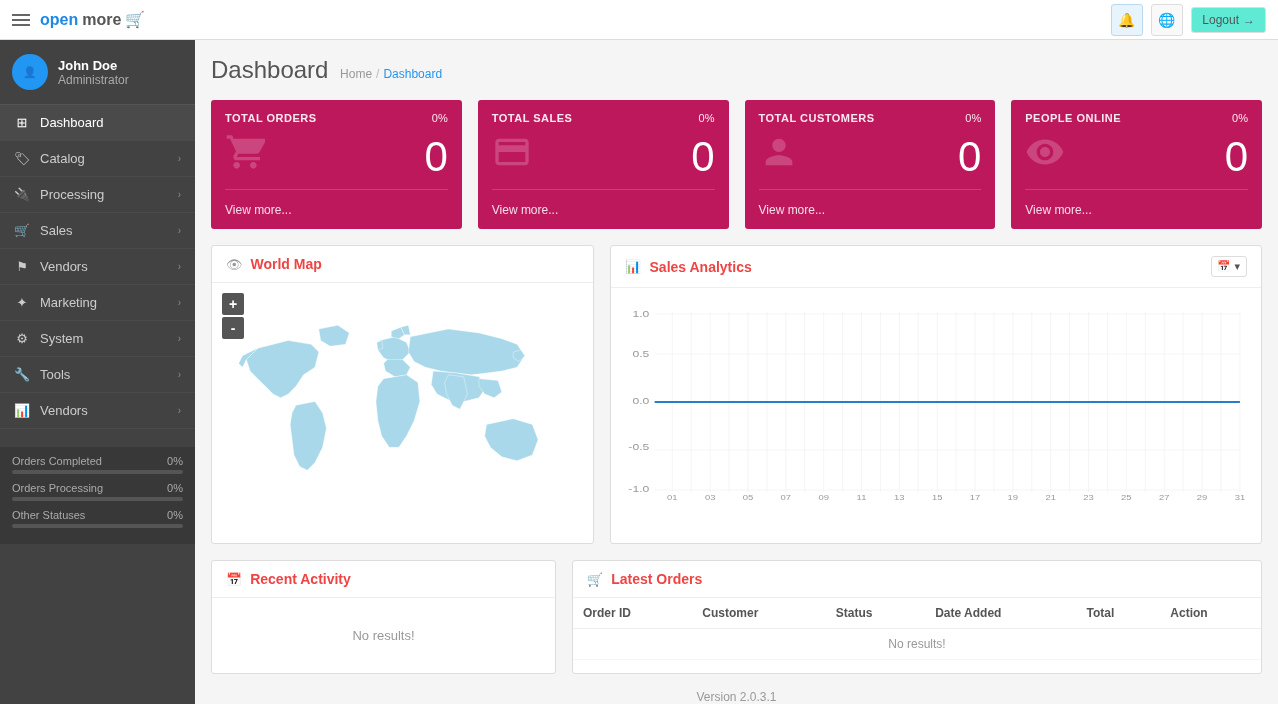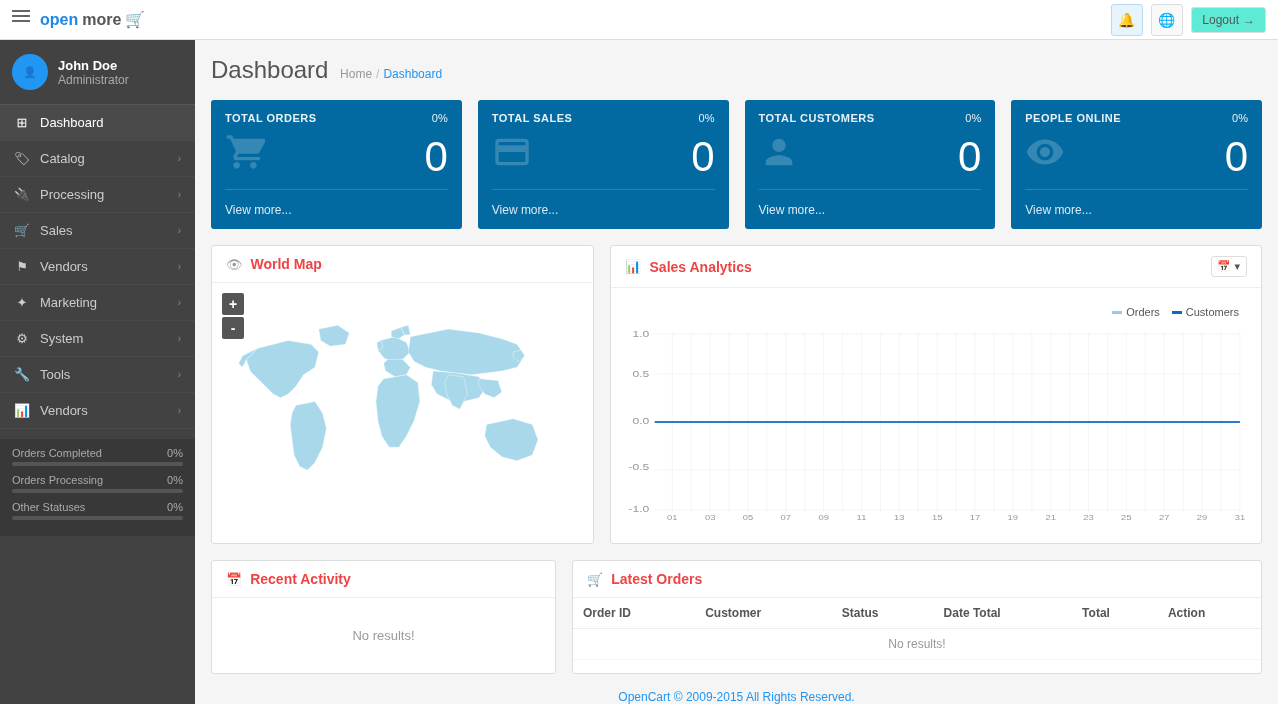--- a/index.html
+++ b/index.html
@@ -11,21 +11,21 @@
       background: #fff;
       border-bottom: 1px solid #ddd;
       display: flex;
       align-items: center;
       justify-content: space-between;
       padding: 0 12px;
       position: fixed;
       top: 0; left: 0; right: 0;
       z-index: 100;
     }
-    .top-nav-left { display: flex; align-items: flex-start; gap: 10px; }
+    .top-nav-left { display: flex; align-items: center; gap: 10px; }
     .hamburger-icon { cursor: pointer; display: flex; flex-direction: column; gap: 3px; }
     .hamburger-icon span { display: block; width: 18px; height: 2px; background: #666; }
     .logo { display: flex; align-items: center; gap: 4px; color: #2196f3; font-weight: bold; font-size: 16px; }
     .top-nav-right { display: flex; align-items: center; gap: 8px; }
     .nav-icon-btn {
       width: 32px; height: 32px; border: 1px solid #ddd; border-radius: 3px;
       background: #f9f9f9; display: flex; align-items: center; justify-content: center;
       cursor: pointer; font-size: 14px; color: #666;
     }
     .nav-icon-btn.active { background: #e8f4fc; border-color: #b8d9f0; }
@@ -62,41 +62,41 @@
       color: #ccc; text-decoration: none; font-size: 13px;
       justify-content: space-between; cursor: pointer;
     }
     .sidebar-nav li a:hover, .sidebar-nav li.active a { background: #555; color: #fff; }
     .sidebar-nav li.active a { background: #4a4a4a; }
     .nav-item-left { display: flex; align-items: center; gap: 10px; }
     .nav-icon { font-size: 13px; width: 16px; text-align: center; }
     .nav-arrow { font-size: 10px; color: #888; }
 
     
-    .sidebar-stats { padding: 8px 12px; background: #383838; margin-top: 10px; }
+    .sidebar-stats { padding: 8px 12px; background: #383838; margin-top: 18px; }
     .stat-item { margin-bottom: 8px; }
     .stat-header { display: flex; justify-content: space-between; font-size: 11px; color: #aaa; margin-bottom: 3px; }
     .stat-bar { height: 4px; background: #555; border-radius: 2px; }
     .stat-bar-fill { height: 100%; background: #2196f3; border-radius: 2px; }
 
     
     .main-content { flex: 1; padding: 16px; overflow: auto; }
 
     
     .page-header { margin-bottom: 16px; }
     .page-title { font-size: 24px; color: #555; font-weight: 300; display: inline-block; margin-right: 8px; }
     .breadcrumb { display: inline-flex; align-items: center; gap: 4px; font-size: 12px; color: #999; }
     .breadcrumb a { color: #999; text-decoration: none; }
     .breadcrumb .current { color: #2196f3; text-decoration: none; }
     .breadcrumb-sep { color: #bbb; }
 
     
     .stat-cards { display: grid; grid-template-columns: repeat(4, 1fr); gap: 16px; margin-bottom: 16px; }
     .stat-card {
-      background: #0369a1; color: #fff; border-radius: 3px; padding: 12px 14px;
+      background: #be185d; color: #fff; border-radius: 3px; padding: 12px 14px;
       position: relative; min-height: 120px; display: flex; flex-direction: column;
       justify-content: space-between;
     }
     .stat-card-header { display: flex; justify-content: space-between; align-items: center; }
     .stat-card-title { font-size: 11px; font-weight: 600; letter-spacing: 0.5px; text-transform: uppercase; opacity: 0.9; }
     .stat-card-pct { font-size: 11px; opacity: 0.9; }
     .stat-card-body { display: flex; align-items: center; justify-content: space-between; flex: 1; padding: 8px 0; }
     .stat-card-icon { font-size: 38px; opacity: 0.5; }
     .stat-card-value { font-size: 42px; font-weight: 300; }
     .stat-card-footer { font-size: 12px; opacity: 0.85; cursor: pointer; padding-top: 13px; border-top: 1px solid rgba(255,255,255,0.2); }
@@ -436,30 +436,20 @@
             <span class="panel-title">Sales Analytics</span>
           </div>
           <div class="chart-toolbar">
             <button class="chart-dropdown-btn">
               <span>📅</span>
               <span>▾</span>
             </button>
           </div>
         </div>
         <div class="panel-body">
-          <div class="chart-legend" id="chart-legend">
-              <div class="legend-item">
-                <div class="legend-dot" style="background:#90caf9;"></div>
-      <span>Orders</span>
-              </div>
-              <div class="legend-item">
-                <div class="legend-dot" style="background:#1565c0;"></div>
-      <span>Customers</span>
-              </div>
-            </div>
           <div class="chart-area">
             <svg viewBox="0 0 460 200" class="chart-svg" preserveAspectRatio="none">
 
               <text x="18" y="15" font-size="9" fill="#999" text-anchor="end">1.0</text>
               <text x="18" y="55" font-size="9" fill="#999" text-anchor="end">0.5</text>
               <text x="18" y="102" font-size="9" fill="#999" text-anchor="end">0.0</text>
               <text x="18" y="148" font-size="9" fill="#999" text-anchor="end">-0.5</text>
               <text x="18" y="190" font-size="9" fill="#999" text-anchor="end">-1.0</text>
 
               <line x1="22" y1="12" x2="455" y2="12" stroke="#eee" stroke-width="0.5"></line>
@@ -548,39 +538,34 @@
             <span class="panel-title">Latest Orders</span>
           </div>
         </div>
         <div class="panel-body" style="padding:0;">
           <table class="data-table" id="orders-table">
             <thead>
               <tr id="orders-table-head">
                   <th>Order ID</th>
                   <th>Customer</th>
                   <th>Status</th>
-                  <th>Date Total</th>
+                  <th>Date Added</th>
                   <th>Total</th>
                   <th>Action</th>
                 </tr>
             </thead>
             <tbody>
               <tr class="no-results-row">
                 <td colspan="6">No results!</td>
               </tr>
             </tbody>
           </table>
         </div>
       </div>
 
     </div>
 
     <div class="footer">
-      <div>
-        <a href="#">
-          <span>OpenCart © 2009-2015 All Rights Reserved.</span>
-        </a>
-      </div>
       <div>Version 2.0.3.1</div>
     </div>
 
   </main>
 </div>
 
 </body></html>

